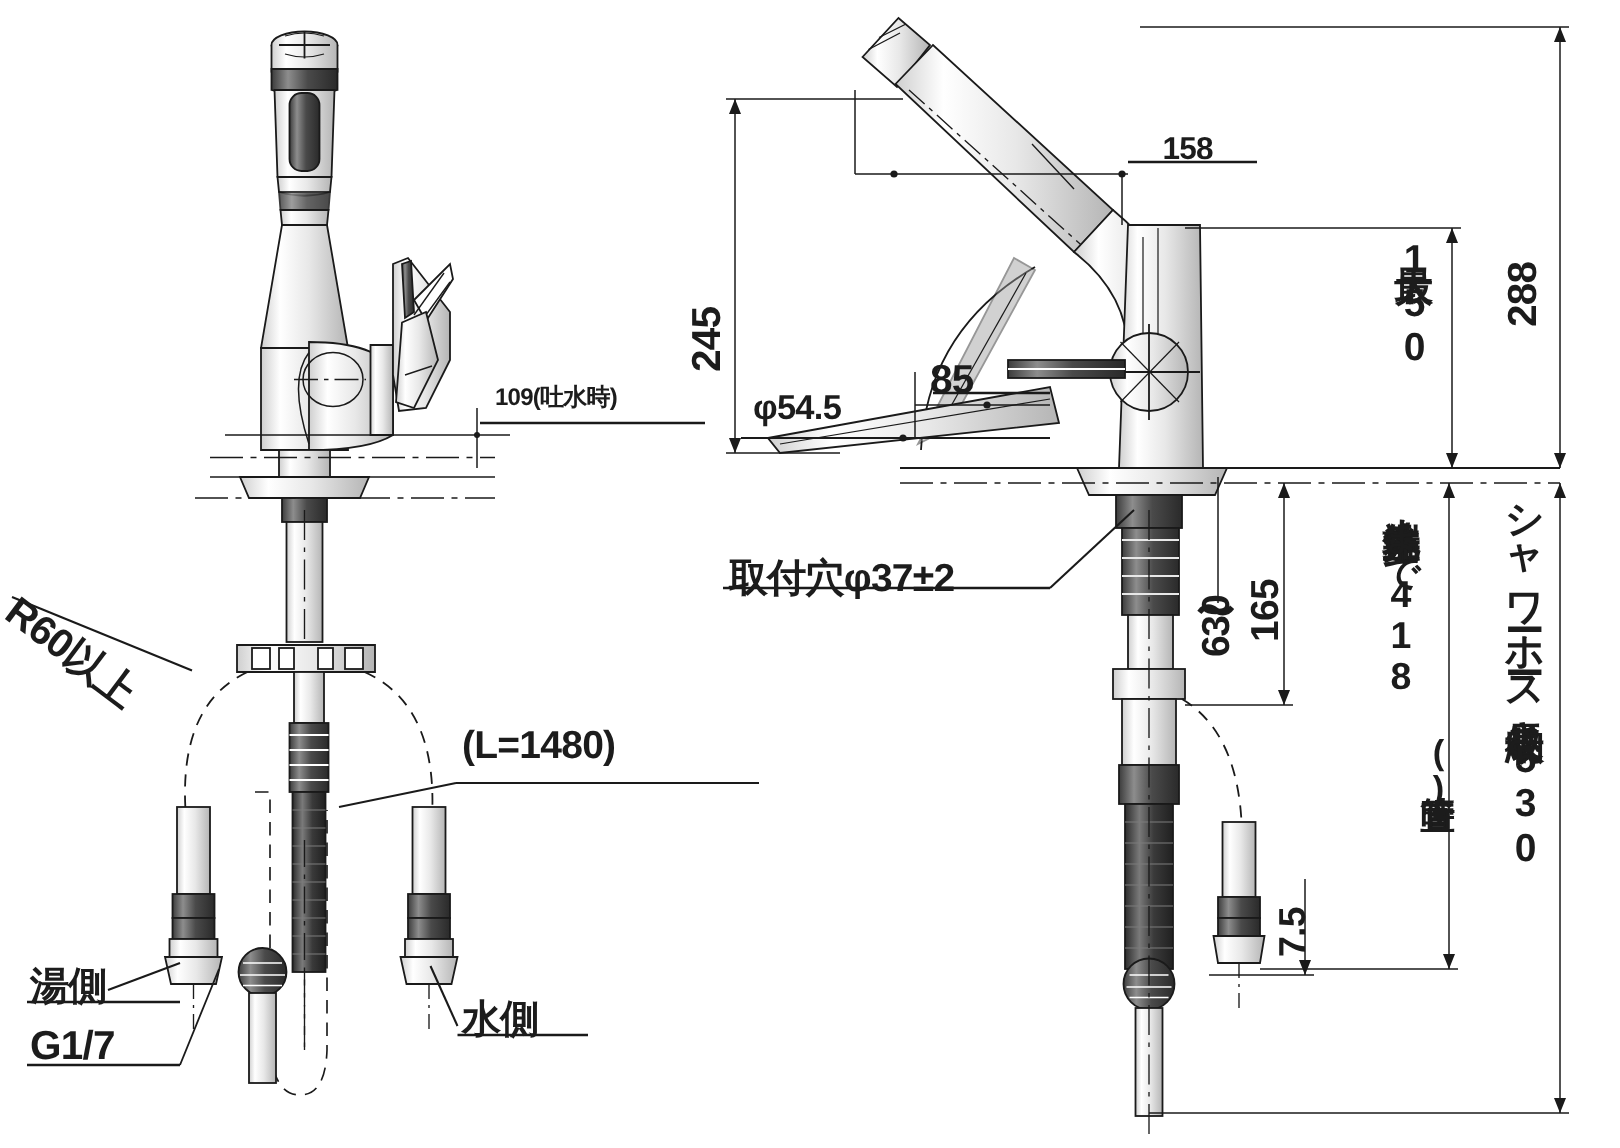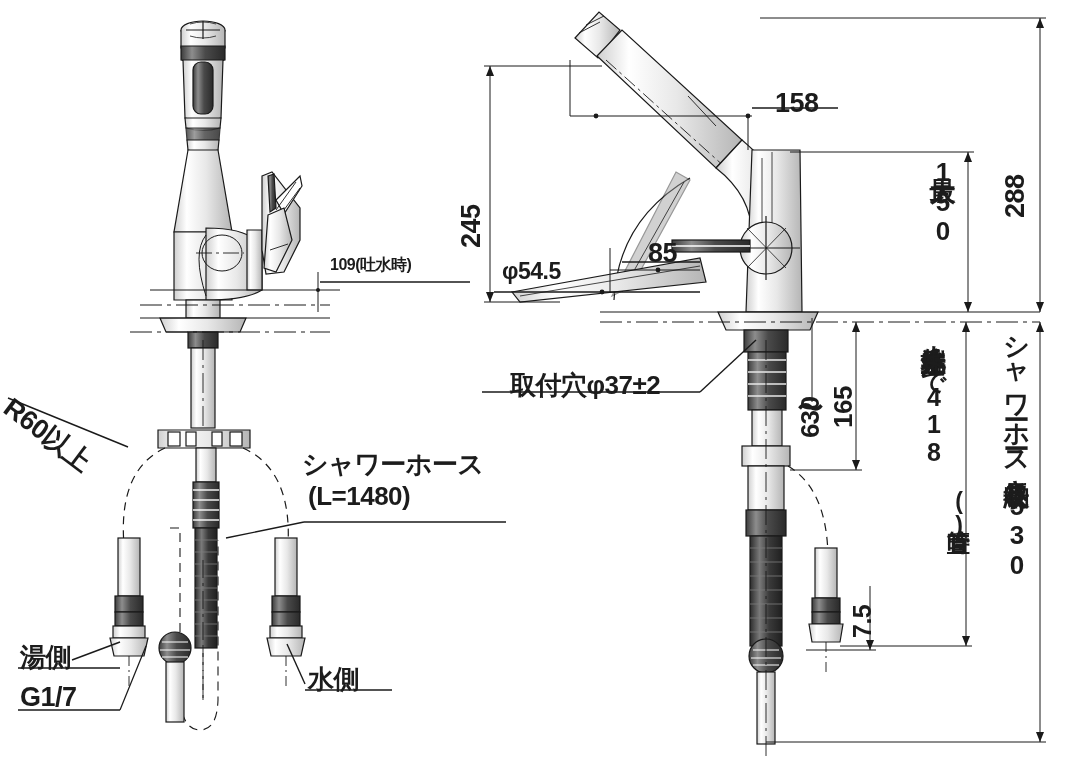--- a/index.html
+++ b/index.html
@@ -289,47 +289,46 @@
       <line x1="766" y1="742" x2="1046" y2="742" stroke-width="1"></line>
     </g>
 
     </g>
   </svg>
 
   <div class="lbl" style="left:330px;top:255px;font-size:16px;">109(吐水時)</div>
 
   <div class="lbl vertnum" style="left:456px;top:148px;font-size:27px;height:100px;">245</div>
 
-  <div class="lbl" style="left:775px;top:88px;font-size:27px;">158</div>
+  <div class="lbl" style="left:775px;top:88px;font-size:21px;">158</div>
 
   <div class="lbl vertnum" style="left:1000px;top:118px;font-size:27px;height:100px;">288</div>
 
   <div class="lbl vert" style="left:926px;top:158px;font-size:26px;height:160px;">最大150</div>
 
   <div class="lbl" style="left:502px;top:258px;font-size:23px;">φ54.5</div>
 
-  <div class="lbl" style="left:648px;top:238px;font-size:27px;">85</div>
-
-  <div class="lbl" style="left:486px;top:368px;font-size:26px;margin-left:24px;">取付穴φ37±2</div>
+  <div class="lbl" style="left:620px;top:238px;font-size:27px;">85</div>
+
+  <div class="lbl" style="left:486px;top:368px;font-size:26px;">取付穴φ37±2</div>
 
   <div class="lbl vertnum" style="left:792px;top:328px;font-size:26px;height:110px;">6〜30</div>
 
   <div class="lbl vertnum" style="left:828px;top:348px;font-size:26px;height:80px;">165</div>
 
   <div class="lbl vertnum" style="left:848px;top:578px;font-size:25px;height:60px;">7.5</div>
 
   <div class="lbl vert" style="left:918px;top:330px;font-size:25px;height:300px;">逆止弁本体先端まで418</div>
 
   <div class="lbl vert" style="left:944px;top:488px;font-size:23px;height:96px;">(直管時)</div>
 
   <div class="lbl vert" style="left:1000px;top:318px;font-size:26px;height:400px;">シャワーホース収納長さ530</div>
 
   <div class="lbl rot" style="left:18px;top:390px;font-size:27px;transform:rotate(37deg);">R60以上</div>
 
-  <div class="lbl" style="left:302px;top:447px;font-size:26px;">シャワーホース</div>
 
   <div class="lbl" style="left:308px;top:481px;font-size:26px;">(L=1480)</div>
 
   <div class="lbl" style="left:20px;top:640px;font-size:26px;text-align:right;">湯側</div>
 
   <div class="lbl" style="left:20px;top:682px;font-size:27px;">G1/7</div>
 
   <div class="lbl" style="left:308px;top:662px;font-size:26px;text-align:center;">水側</div>
 
 </div>

